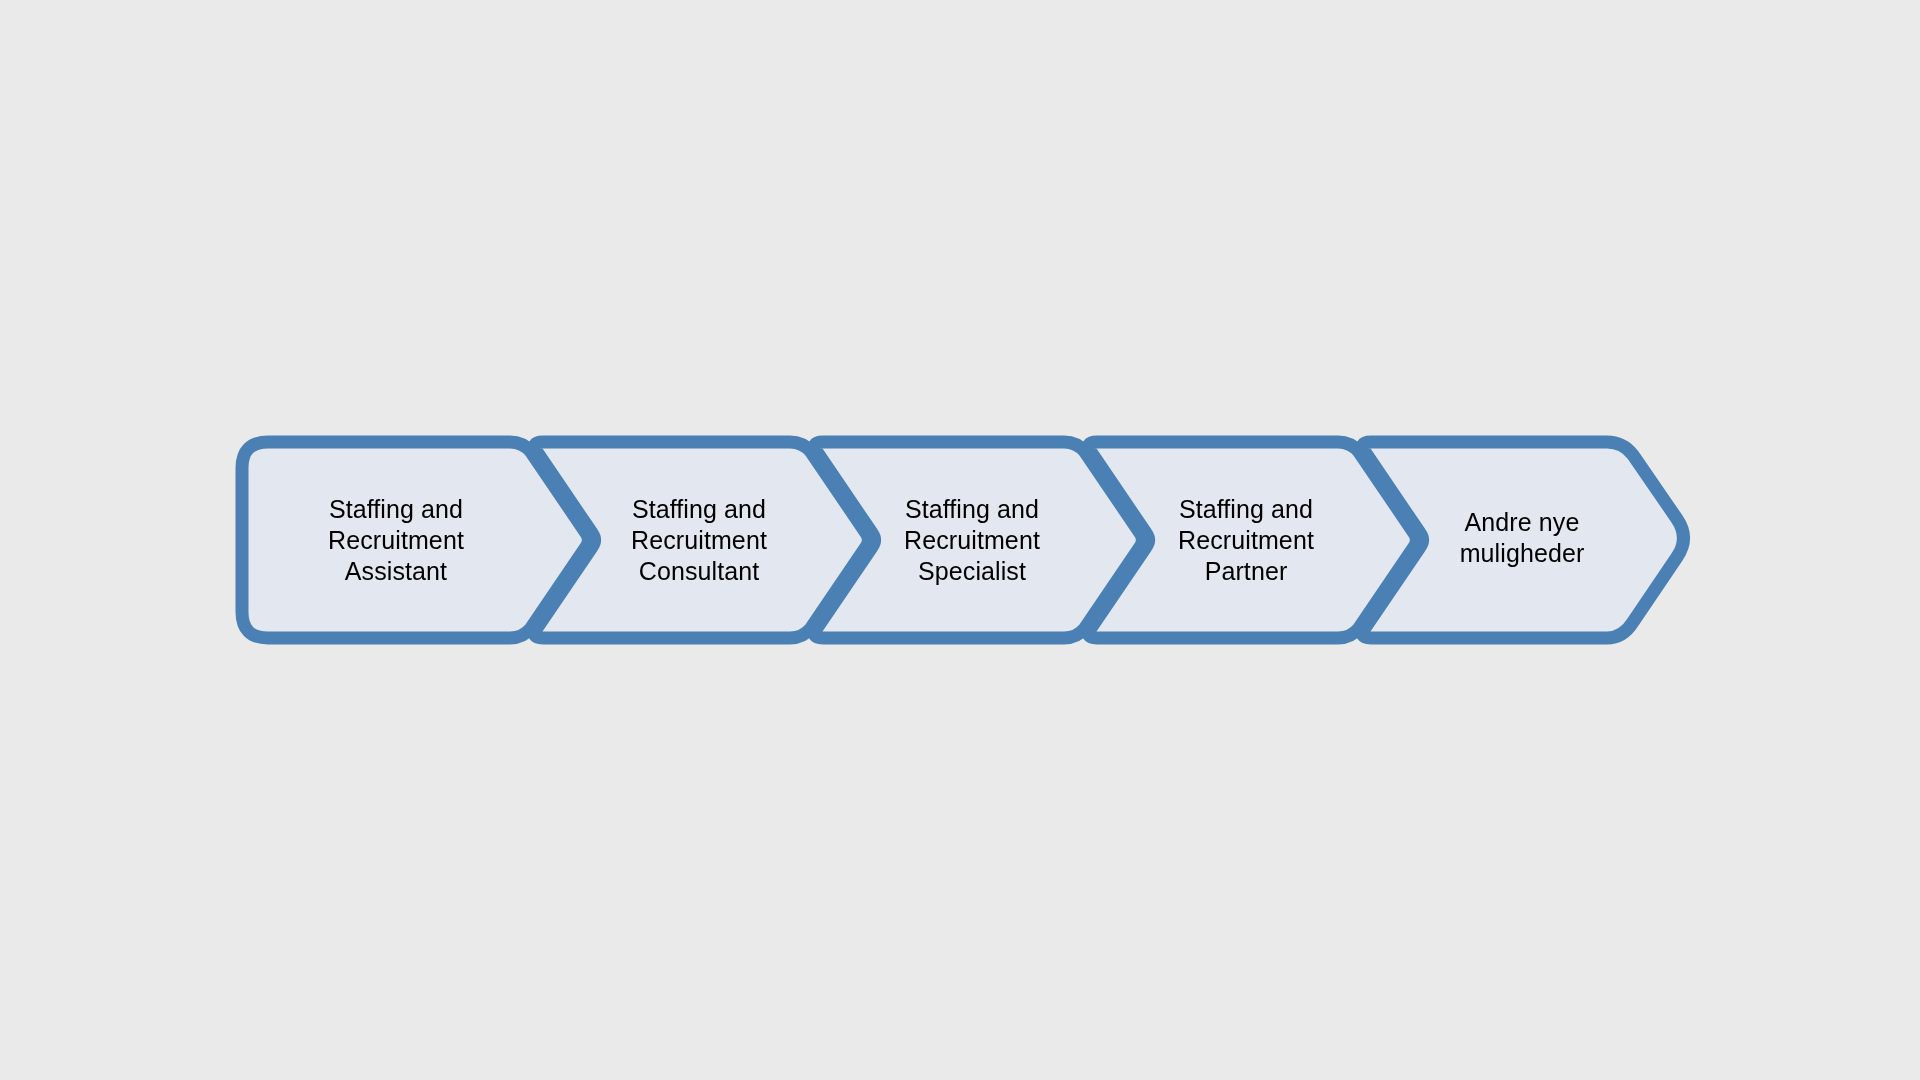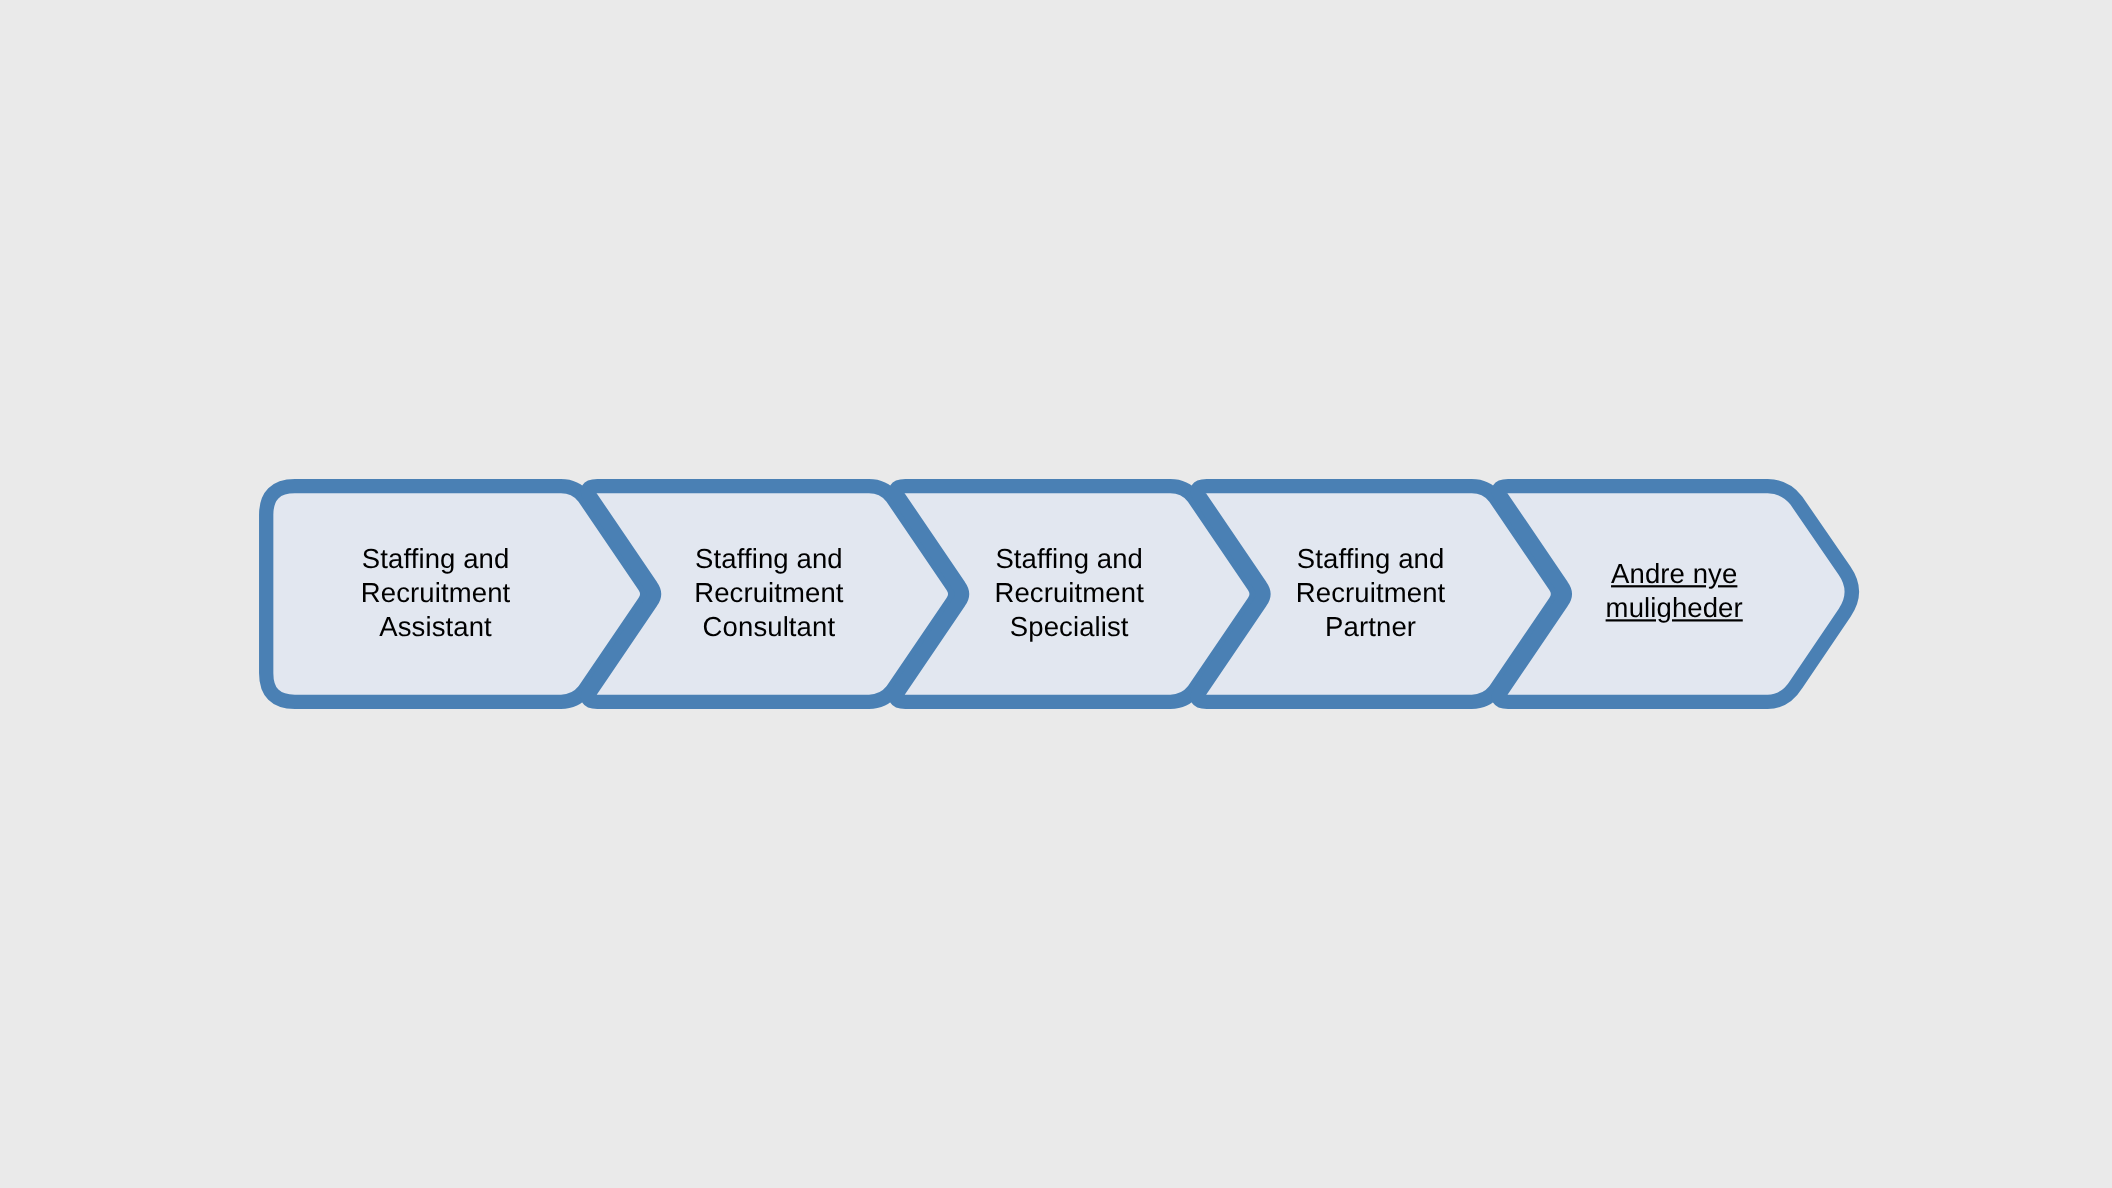--- a/index.html
+++ b/index.html
@@ -129,16 +129,16 @@
 Assistant</div>
   <div class="step-label" style="left:699px; top:540px;">Staffing and
 Recruitment
 Consultant</div>
   <div class="step-label" style="left:972px; top:540px;">Staffing and
 Recruitment
 Specialist</div>
   <div class="step-label" style="left:1246px; top:540px;">Staffing and
 Recruitment
 Partner</div>
-  <div class="step-label" style="left:1522px; top:538px;text-decoration:underline;">Andre nye
+  <div class="step-label" style="left:1522px; top:538px;">Andre nye
 muligheder</div>
 
 </div>
 
 </body></html>

